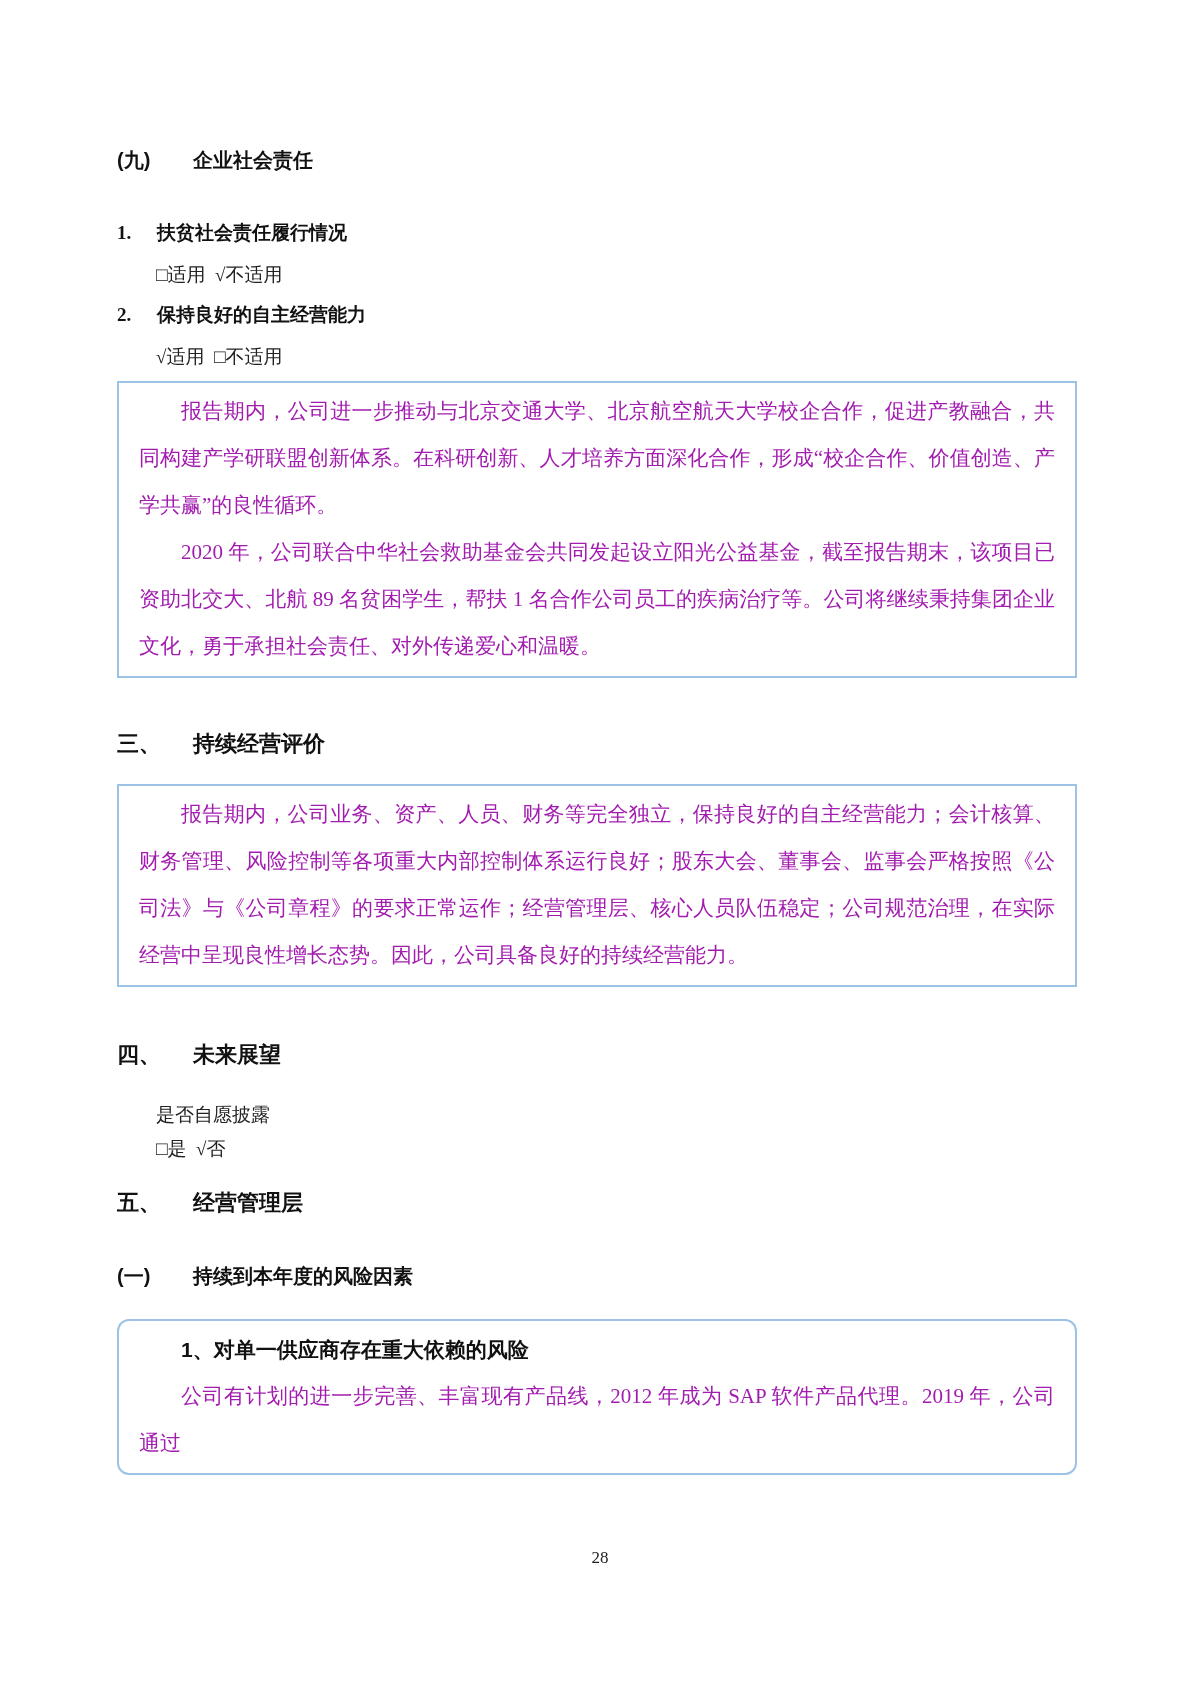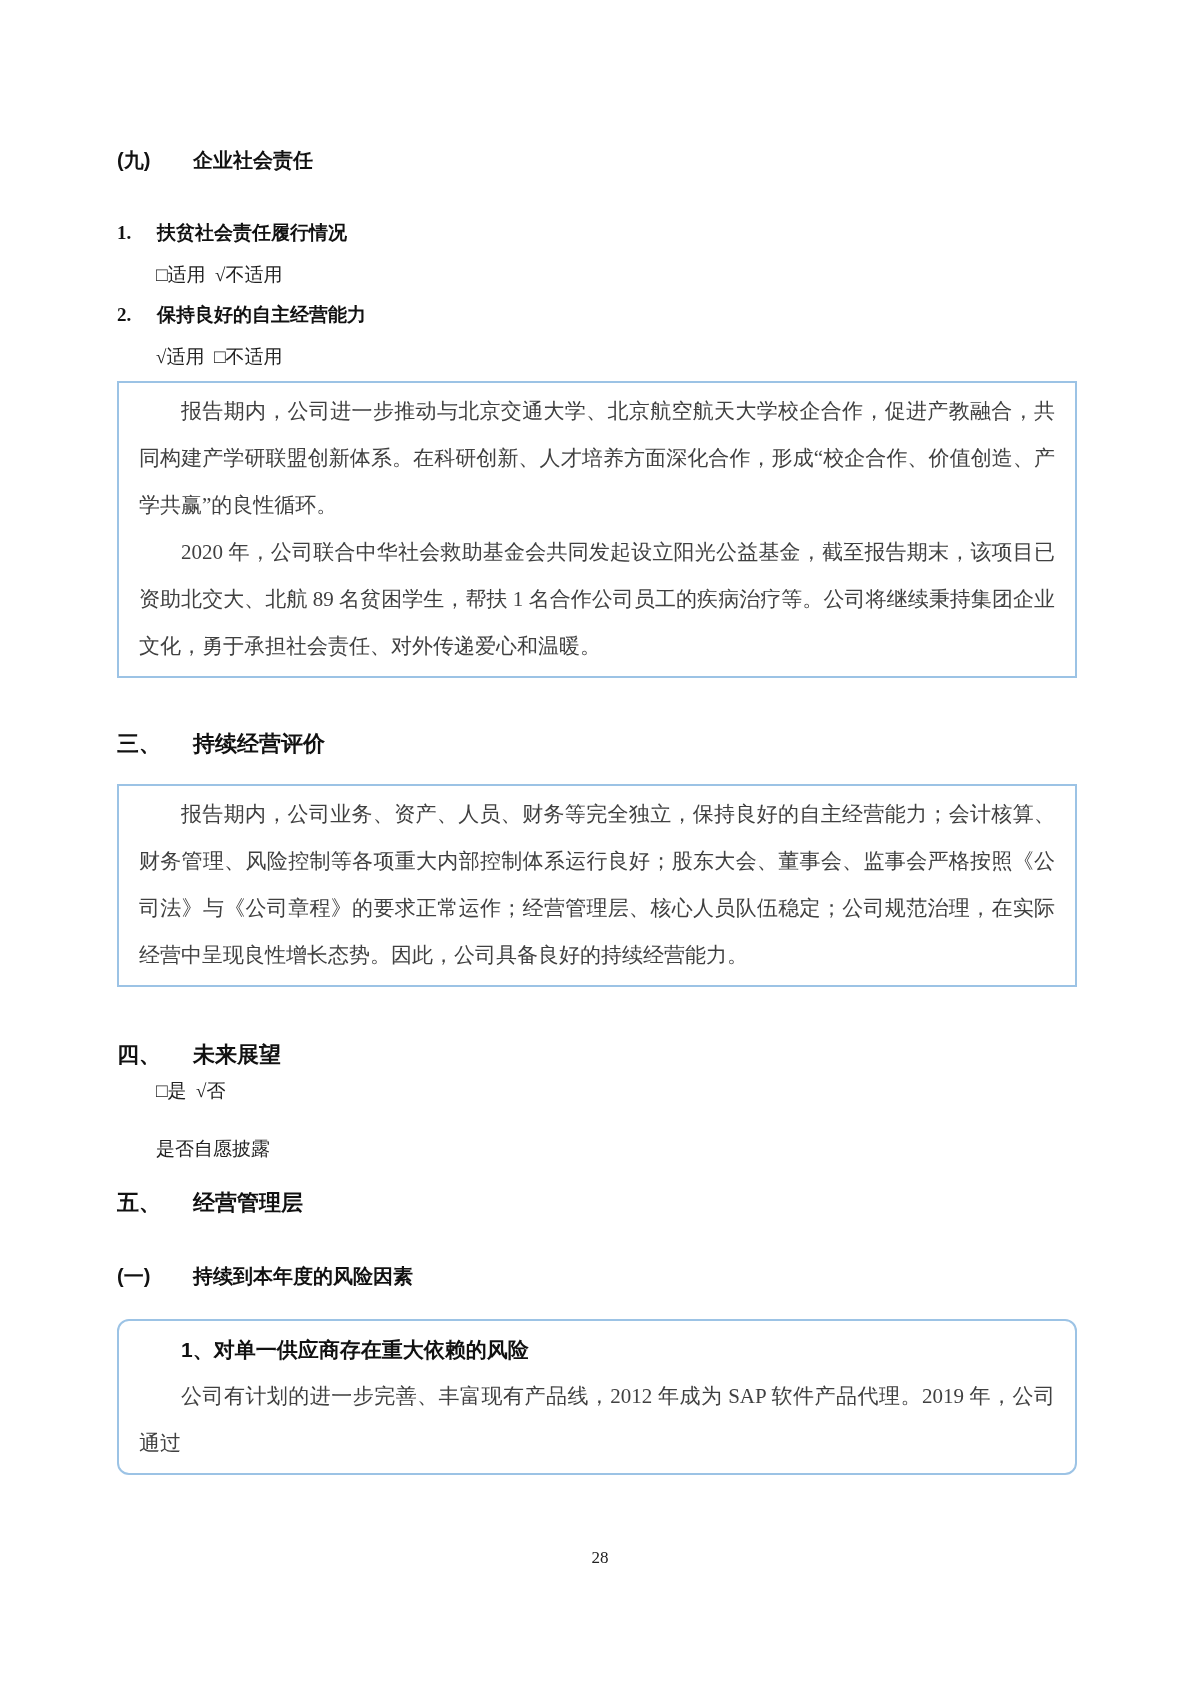--- a/index.html
+++ b/index.html
@@ -58,21 +58,21 @@
     border: 2px solid #9CC3E5;
     padding: 5px 20px 6px 20px;
     width: 960px;
   }
   .text-box p {
     margin: 0;
     font-size: 21px;
     line-height: 47px;
     text-align: justify;
     text-indent: 42px;
-    color: #404040;
+    color: #a21caf;
   }
   .text-box .box-head {
     font-family: "Liberation Sans", "DejaVu Sans", sans-serif;
     font-weight: bold;
     text-align: left;
     color: #111;
   }
   .mt-item1 { margin-top: 44px; }
   .mt-opt   { margin-top: 14px; }
   .mt-item2 { margin-top: 12px; }
@@ -130,22 +130,22 @@
 
   <div class="text-box mt-box2">
     <p>报告期内，公司业务、资产、人员、财务等完全独立，保持良好的自主经营能力；会计核算、财务管理、风险控制等各项重大内部控制体系运行良好；股东大会、董事会、监事会严格按照《公司法》与《公司章程》的要求正常运作；经营管理层、核心人员队伍稳定；公司规范治理，在实际经营中呈现良性增长态势。因此，公司具备良好的持续经营能力。</p>
   </div>
 
   <div class="sec-heading mt-sec4">
     <span class="sec-label">四、</span>
     <span>未来展望</span>
   </div>
 
+  <div class="opt-line mt-q">是否自愿披露</div>
   <div class="opt-line mt-opt2">□是  √否</div>
-  <div class="opt-line mt-q">是否自愿披露</div>
 
   <div class="sec-heading mt-sec5">
     <span class="sec-label">五、</span>
     <span>经营管理层</span>
   </div>
 
   <div class="sub-heading mt-sub5">
     <span class="sub-label">(一)</span>
     <span>持续到本年度的风险因素</span>
   </div>

